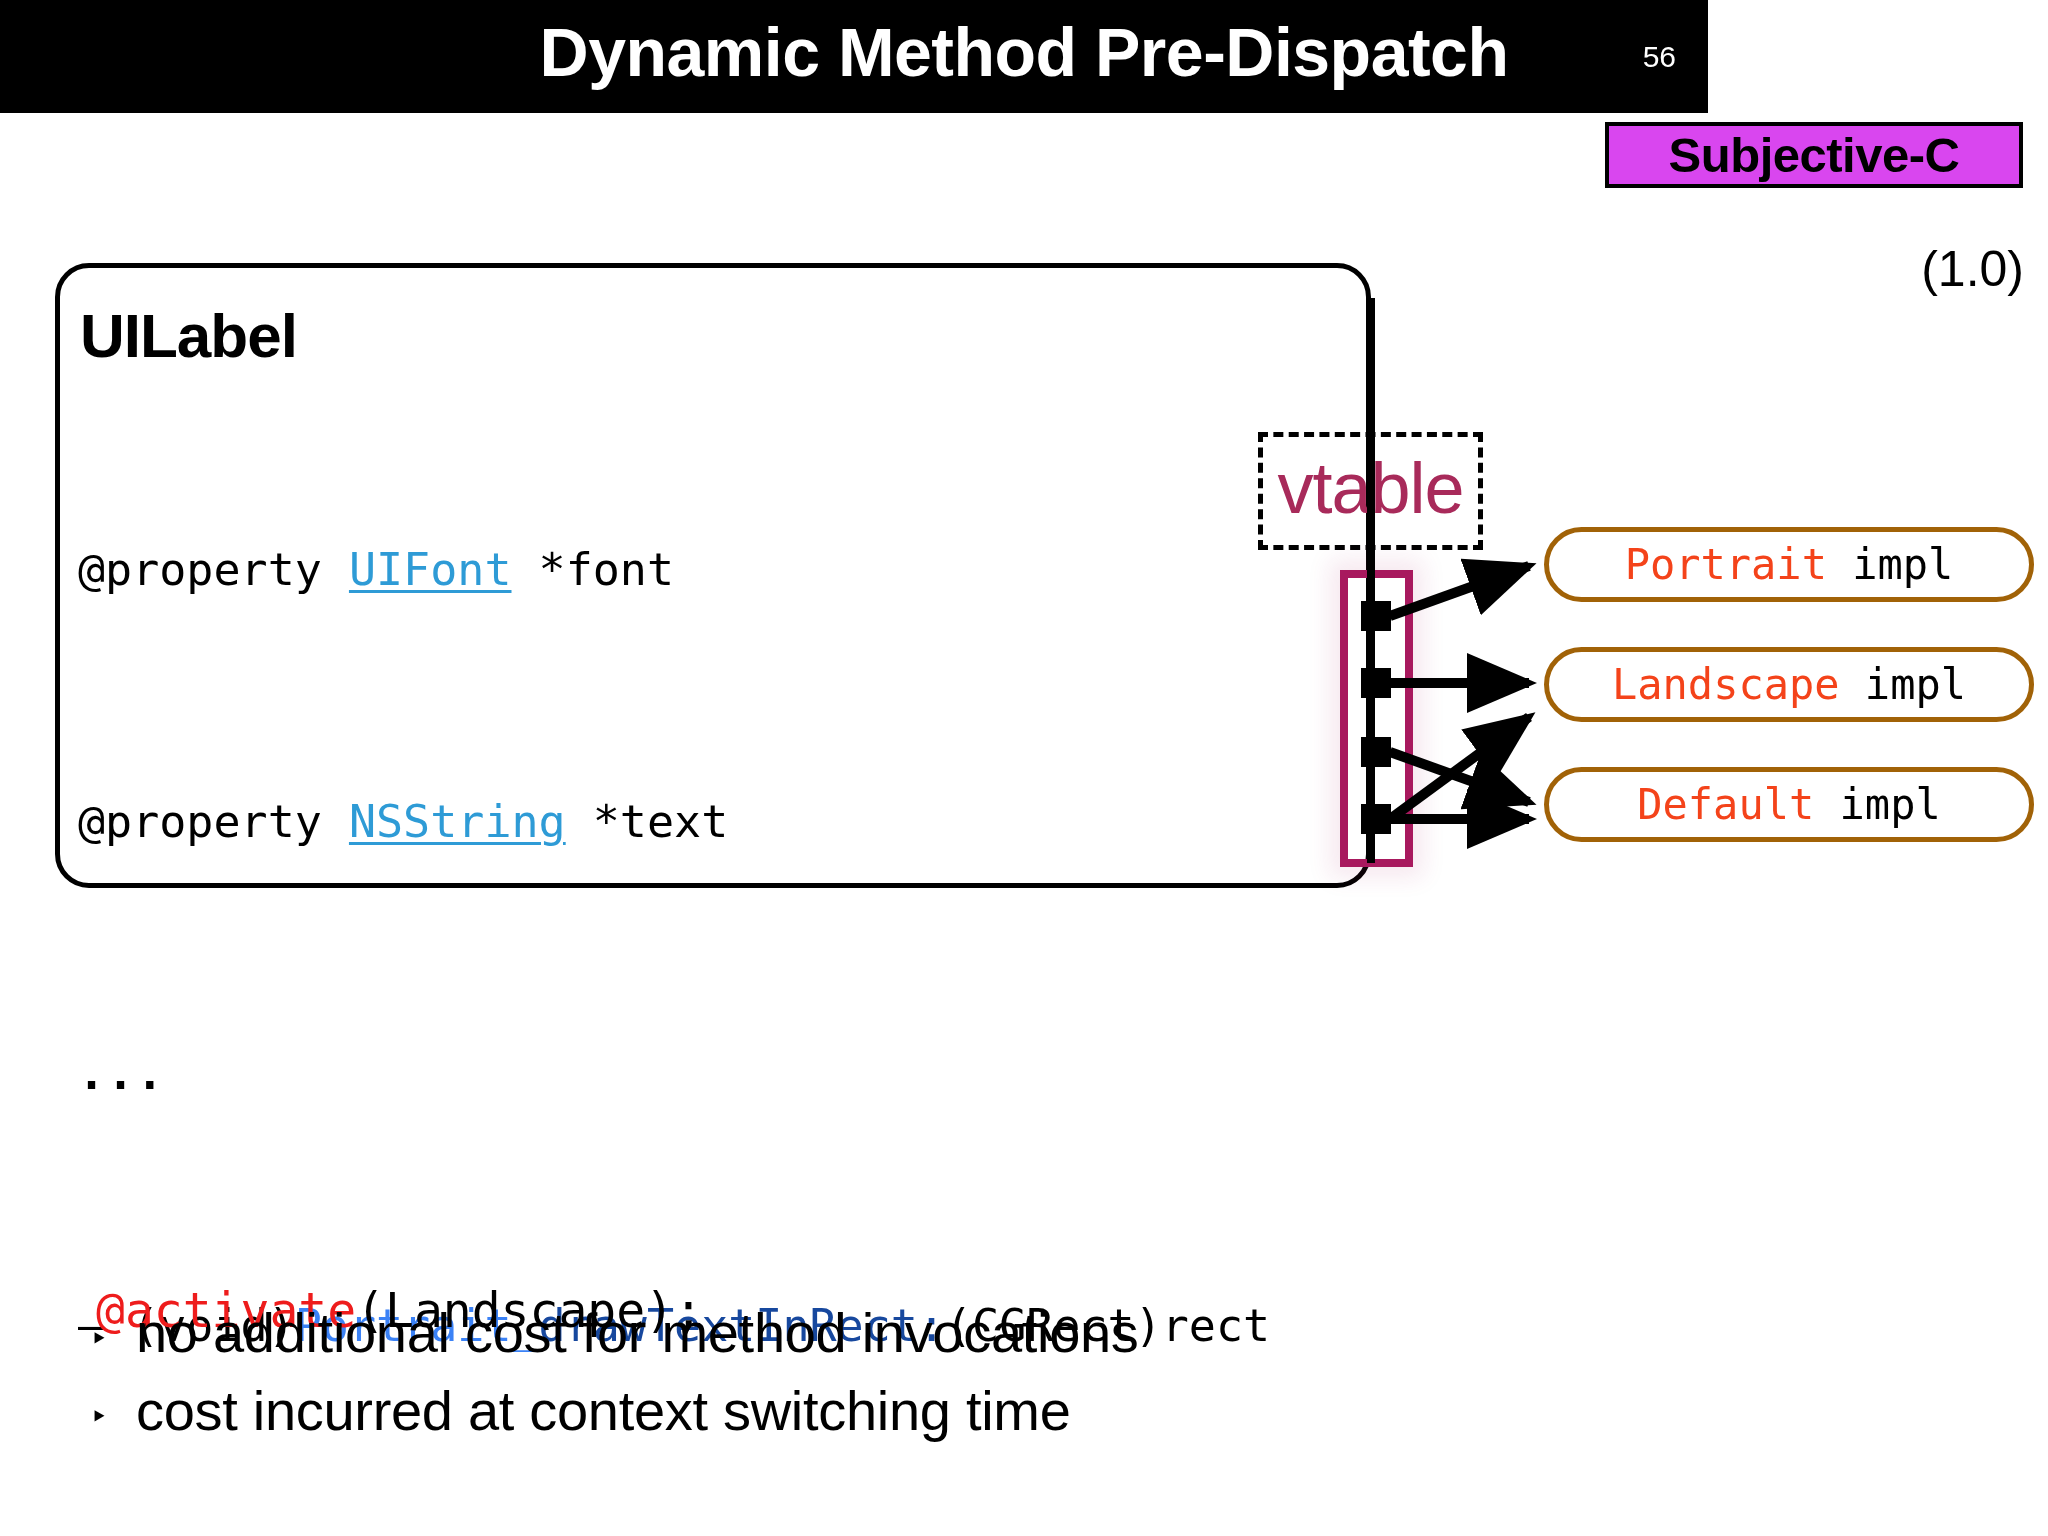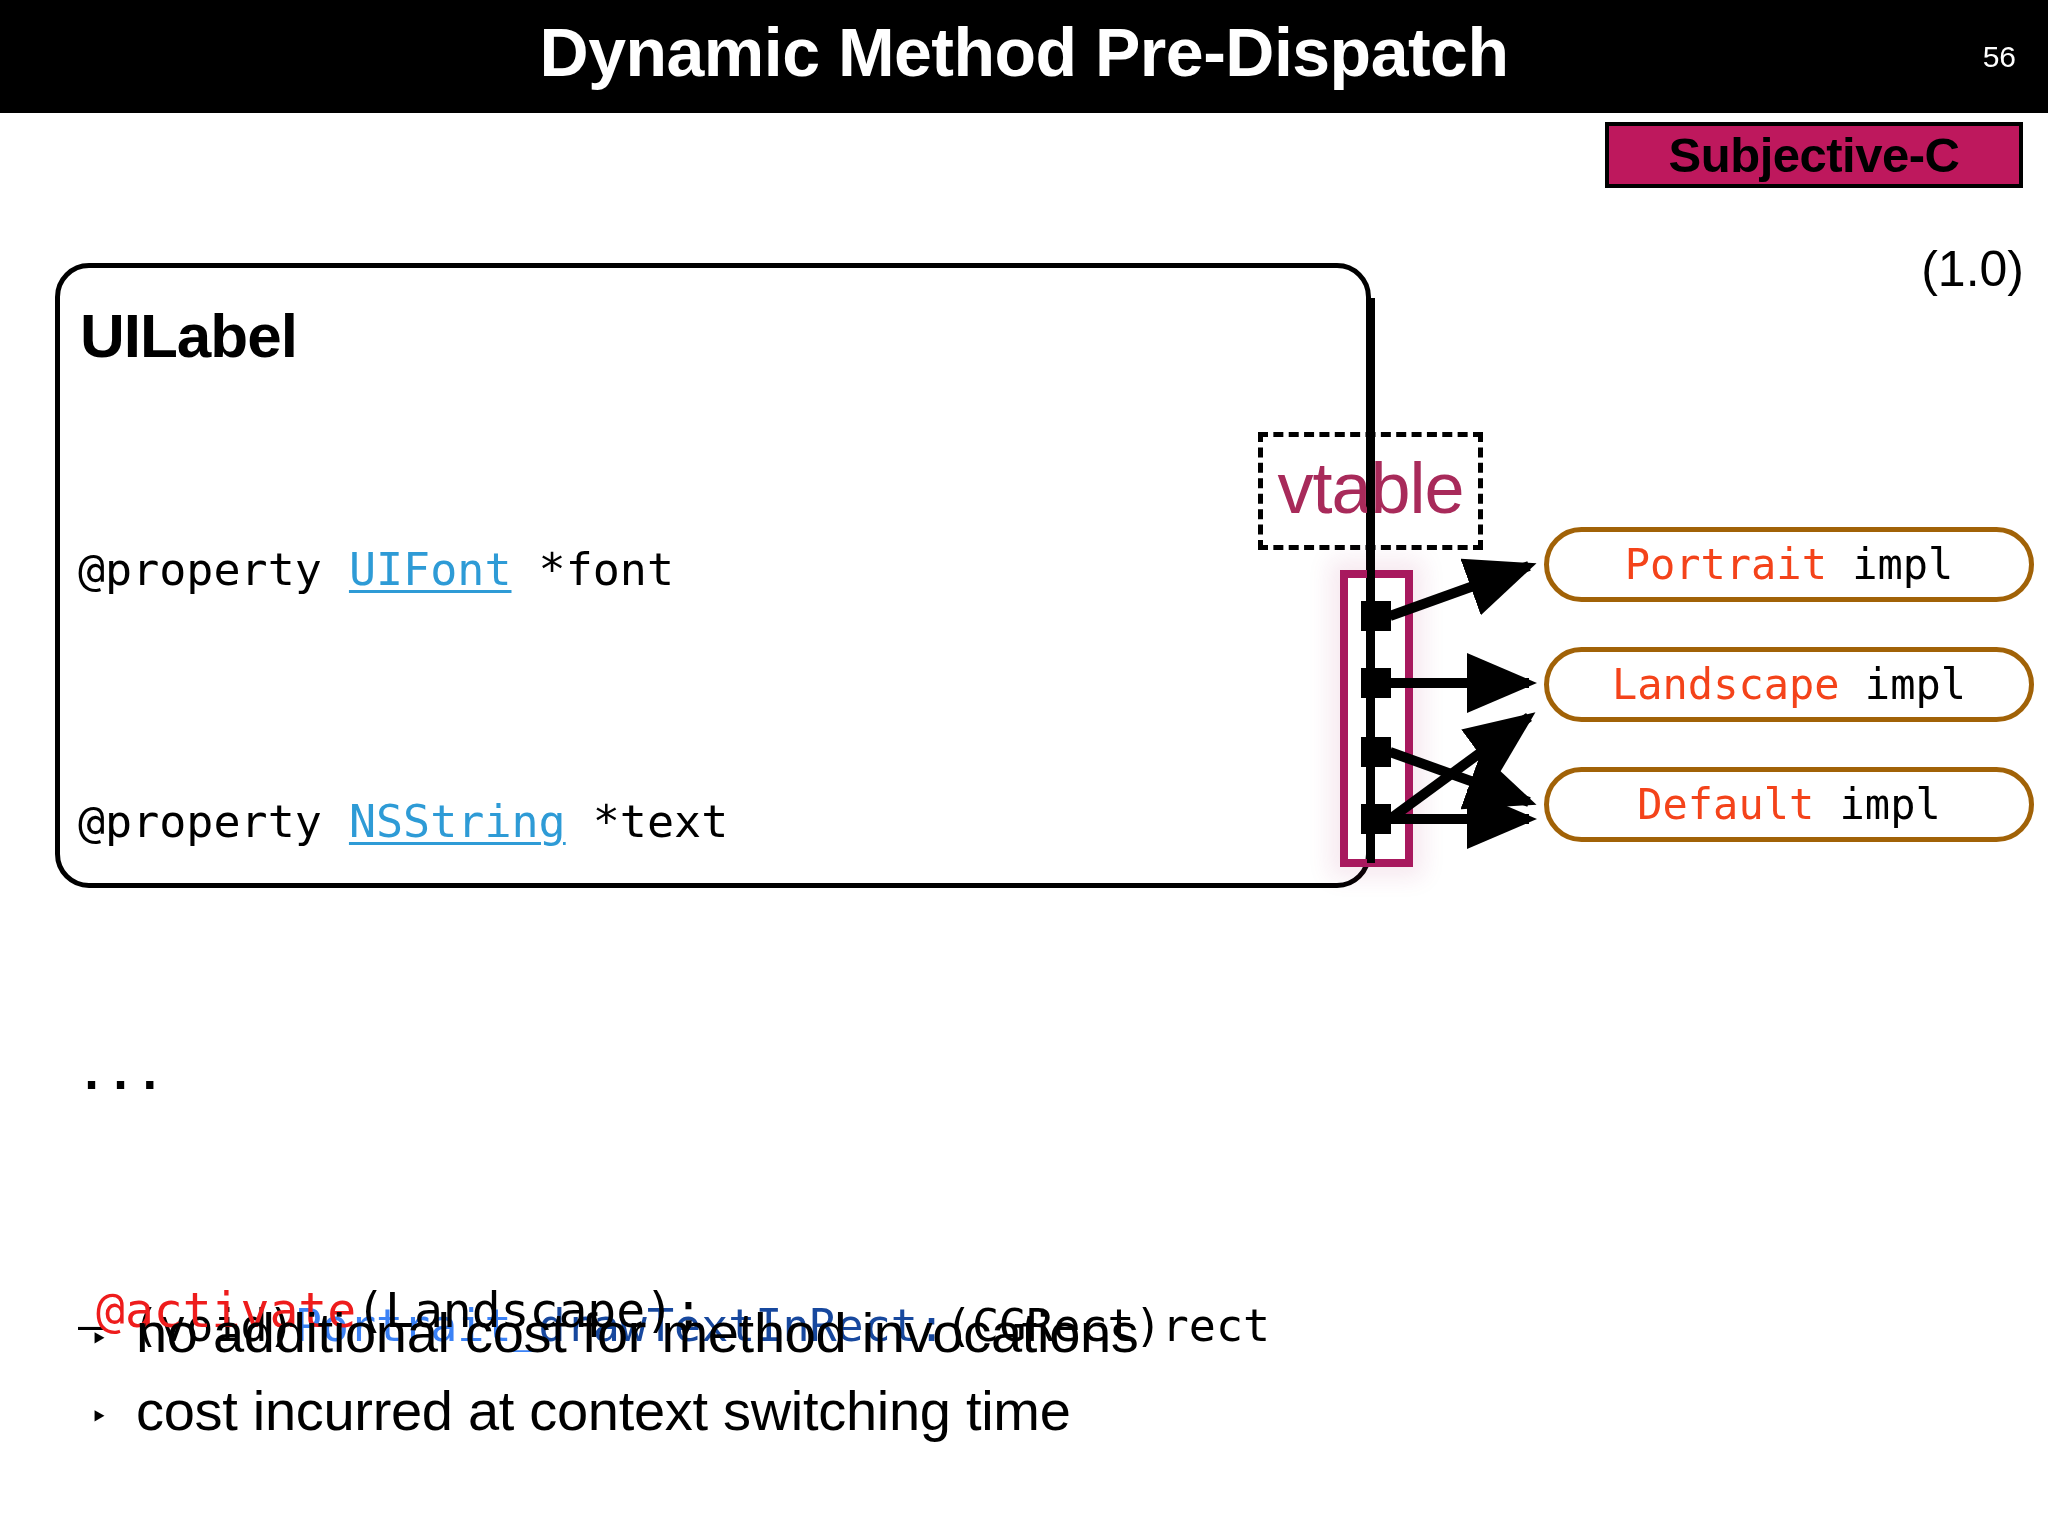--- a/index.html
+++ b/index.html
@@ -13,21 +13,21 @@
     position: relative;
     overflow: hidden;
     font-family: "Liberation Sans", sans-serif;
     -webkit-font-smoothing: antialiased;
   }
 
   
   #title-bar {
     position: absolute;
     left: 0; top: 0;
-    width: 2048px;
+    width: 1708px;
     height: 113px;
     background: #000000;
   }
   #slide-title {
     position: absolute;
     left: 0; top: 0;
     width: 2048px;
     height: 113px;
     line-height: 105px;
     text-align: center;
@@ -48,21 +48,21 @@
   }
 
   
   #lang-badge {
     position: absolute;
     left: 1605px;
     top: 122px;
     width: 418px;
     height: 66px;
     border: 4px solid #000000;
-    background: #be185d;
+    background: #d946ef;
     box-sizing: border-box;
     text-align: center;
     line-height: 58px;
     font-family: "Liberation Sans", sans-serif;
     font-weight: bold;
     font-size: 49px;
     color: #000000;
     letter-spacing: -0.5px;
   }
   #lang-version {

